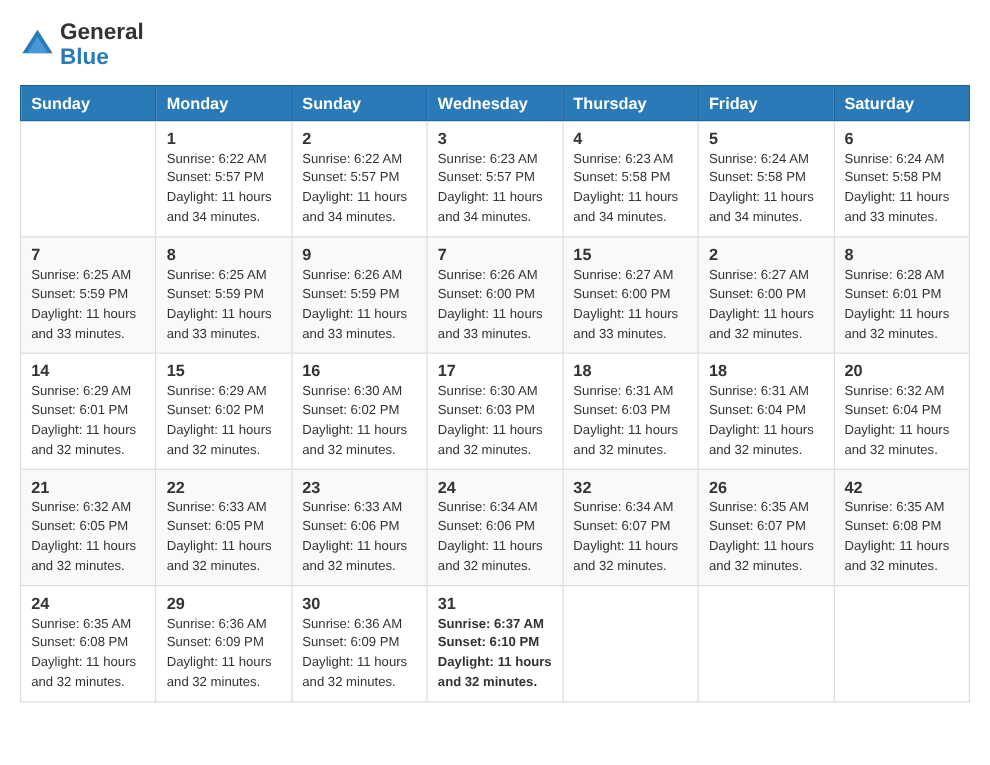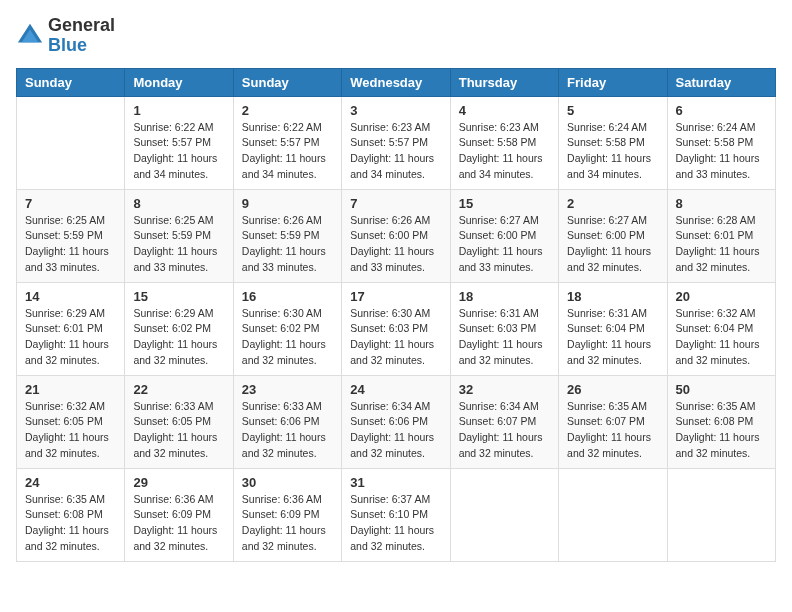--- a/index.html
+++ b/index.html
@@ -310,21 +310,21 @@
 and 32 minutes.</div>
         </td>
         <td>
           <span class="day-num">26</span>
           <div class="day-info" style="white-space: pre-line;">Sunrise: 6:35 AM
 Sunset: 6:07 PM
 Daylight: 11 hours
 and 32 minutes.</div>
         </td>
         <td>
-          <span class="day-num">50</span>
+          <span class="day-num">42</span>
           <div class="day-info" style="white-space: pre-line;">Sunrise: 6:35 AM
 Sunset: 6:08 PM
 Daylight: 11 hours
 and 32 minutes.</div>
         </td>
       </tr>
       <tr>
         <td>
           <span class="day-num">24</span>
           <div class="day-info" style="white-space: pre-line;">Sunrise: 6:35 AM
@@ -341,21 +341,21 @@
         </td>
         <td>
           <span class="day-num">30</span>
           <div class="day-info" style="white-space: pre-line;">Sunrise: 6:36 AM
 Sunset: 6:09 PM
 Daylight: 11 hours
 and 32 minutes.</div>
         </td>
         <td>
           <span class="day-num">31</span>
-          <div class="day-info" style="white-space: pre-line;">Sunrise: 6:37 AM
+          <div class="day-info" style="white-space: pre-line; font-weight: bold;">Sunrise: 6:37 AM
 Sunset: 6:10 PM
 Daylight: 11 hours
 and 32 minutes.</div>
         </td>
         <td class="empty-cell"></td>
         <td class="empty-cell"></td>
         <td class="empty-cell"></td>
       </tr>
     </tbody>
 </table>

